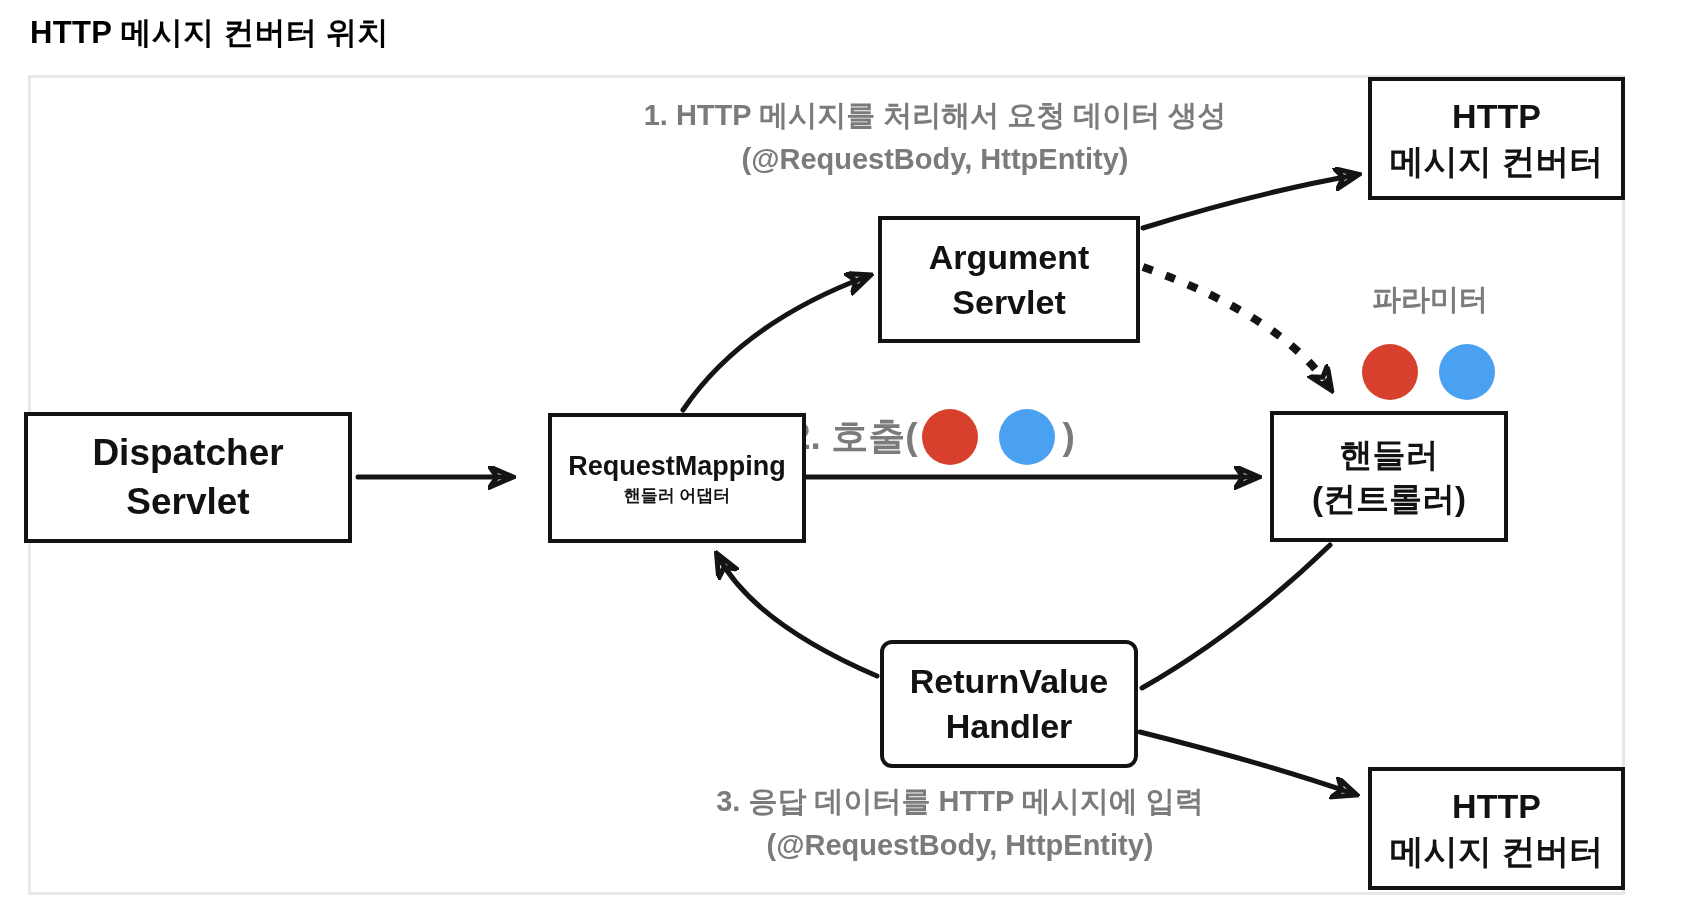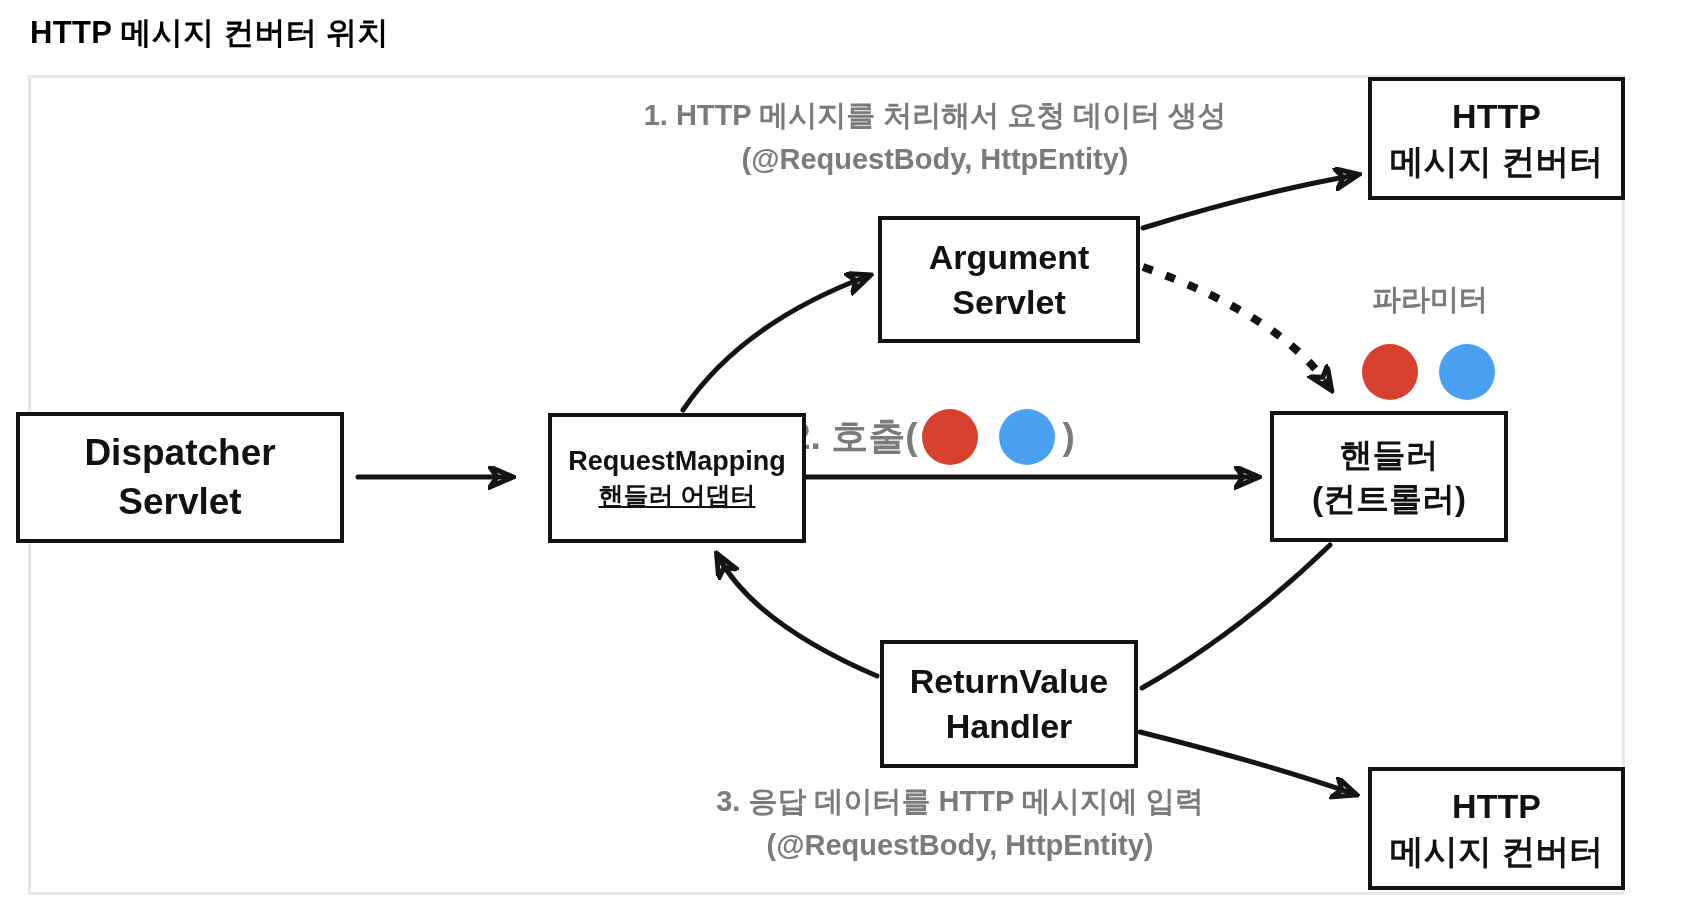--- a/index.html
+++ b/index.html
@@ -15,28 +15,28 @@
   .title {
     position:absolute; left:30px; top:12px; font-size:31px; font-weight:bold;
     color:#000; letter-spacing:.3px; white-space:nowrap;
   }
   .box {
     position:absolute; border:4px solid #131313; background:#fff; box-sizing:border-box;
     display:flex; flex-direction:column; align-items:center; justify-content:center;
     text-align:center; font-weight:bold; color:#121212; line-height:1.32; z-index:3;
   }
   .box span { white-space:nowrap; }
-  .b-dispatcher { left:16px; top:412px; width:328px; height:131px; font-size:37px; }
+  .b-dispatcher { left:24px; top:412px; width:328px; height:131px; font-size:37px; }
   .b-reqmap     { left:548px; top:413px; width:258px; height:130px; }
   .b-reqmap .l1 { font-size:27px; }
-  .b-reqmap .l2 { font-size:25px;text-decoration:underline; }
+  .b-reqmap .l2 { font-size:17px; }
   .b-argres     { left:878px; top:200px; width:262px; height:127px; font-size:34px;margin-top:16px; }
   .b-httptop    { left:1368px; top:77px;  width:257px; height:123px; font-size:34px; }
   .b-handler    { left:1270px; top:411px; width:238px; height:131px; font-size:33px; }
-  .b-retval     { left:880px; top:640px; width:258px; height:128px; font-size:34px; }
+  .b-retval     { left:880px; top:640px; width:258px; height:128px; font-size:34px;border-radius:12px; }
   .b-httpbot    { left:1368px; top:767px; width:257px; height:123px; font-size:34px; }
   .gray-label {
     position:absolute; text-align:center; font-weight:bold;
     color:var(--gray-text,#7b7b7b); font-size:29px; line-height:1.5; z-index:2;
   }
   .lbl-step1 { left:620px; top:94px;  width:630px; }
   .lbl-step3 { left:650px; top:780px; width:620px; }
   .lbl-param { left:1330px; top:278px; width:200px; }
   .call-row {
     position:absolute; left:790px; top:407px; height:60px; z-index:2;

